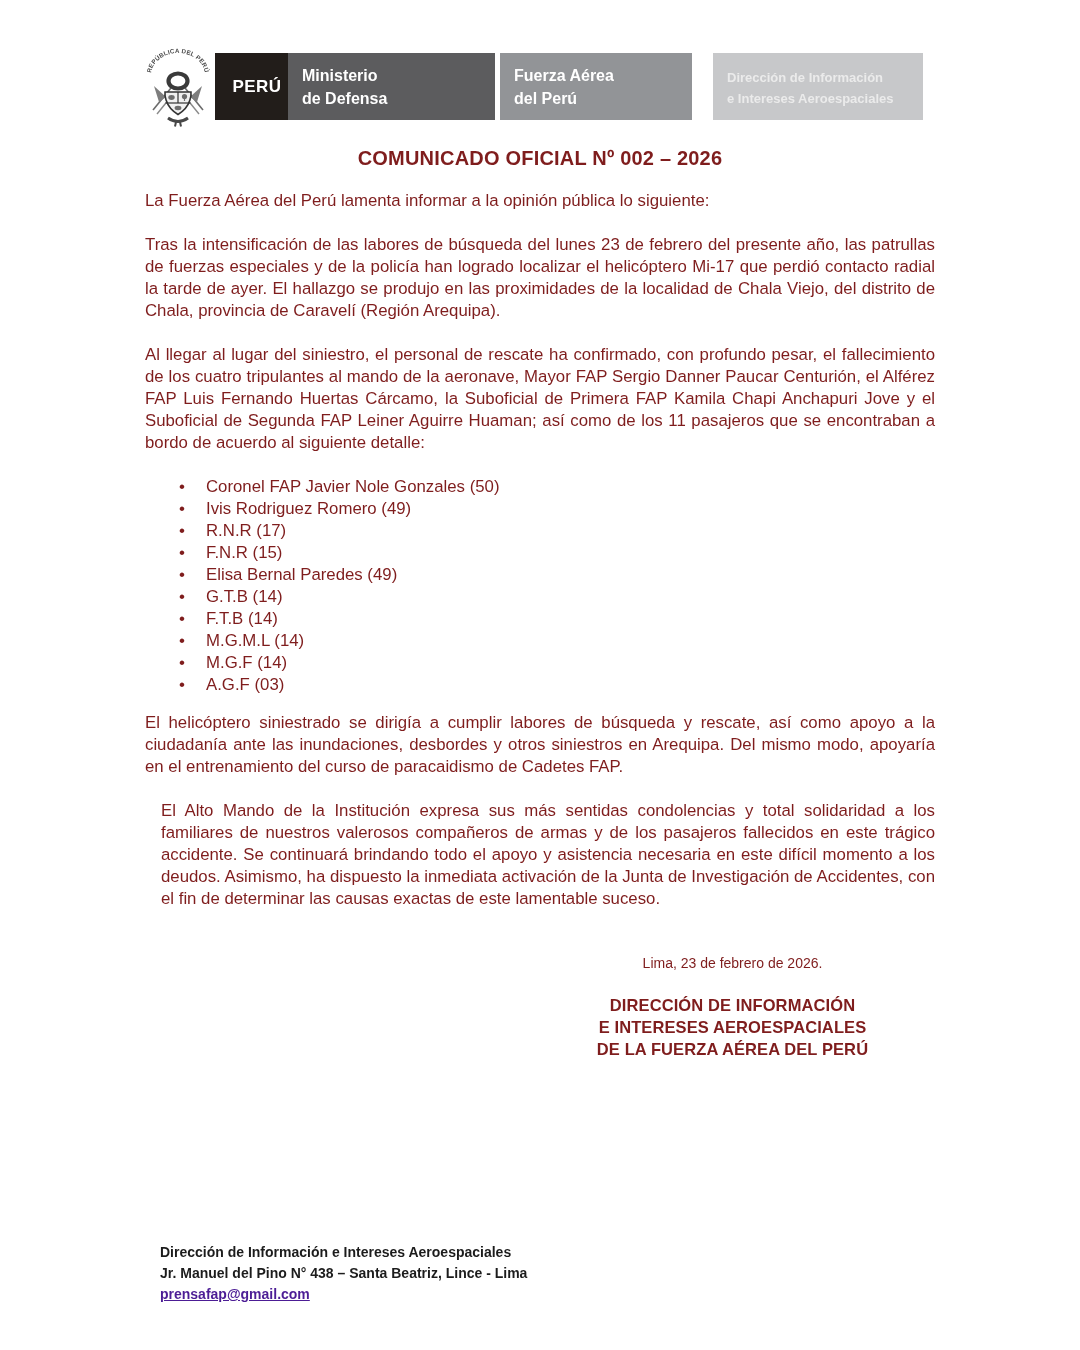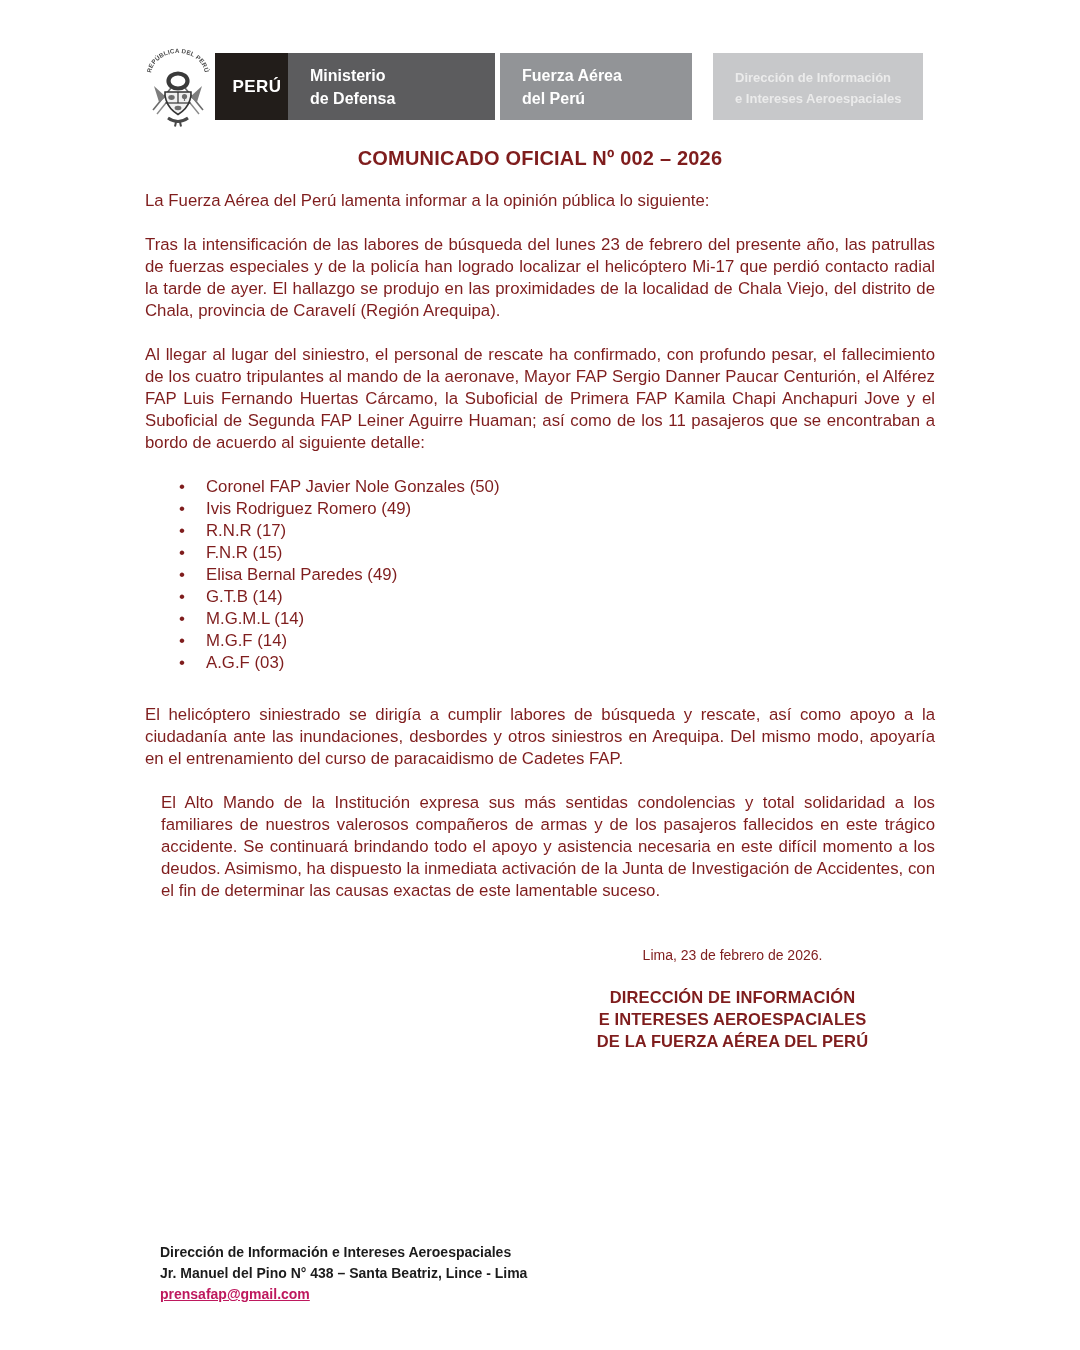--- a/index.html
+++ b/index.html
@@ -16,56 +16,56 @@
 
   
   .header-row { position: absolute; left: 145px; top: 48px; width: 790px; height: 80px; }
   .escudo { position: absolute; left: 0; top: 0; width: 66px; height: 80px; }
   .box-peru {
     position: absolute; left: 70px; top: 5px; width: 84px; height: 67px;
     background: #221d1a; color: #ffffff; font-weight: bold; font-size: 17px;
     display: flex; align-items: center; justify-content: center; letter-spacing: 0.5px;
   }
   .hbar { position: absolute; top: 5px; height: 67px; box-sizing: border-box;
-          padding: 11px 0 0 22px; color: #ffffff; font-weight: bold;
+          padding: 11px 0 0 14px; color: #ffffff; font-weight: bold;
           font-size: 16px; line-height: 23px; }
   .bar1 { left: 143px; width: 207px; background: #5c5c5e; }
   .bar2 { left: 355px; width: 192px; background: #929497; }
   .bar3 { left: 568px; width: 210px; background: #c7c8ca;
           font-size: 13px; line-height: 21px; padding-top: 14px; color: #ebebeb; }
 
   
   .content {
     position: absolute; left: 145px; top: 147px; width: 790px;
     font-size: 16.8px; line-height: 22px; color: #7f1d1d;
   }
   .doc-title {
     text-align: center; font-weight: bold; font-size: 20px;
     margin: 0 0 21px 0; letter-spacing: 0.2px; line-height: 22px;
   }
   .content p { margin: 0 0 22px 0; text-align: justify; }
   .content p.extra-gap { margin-bottom: 42px; margin-left: 16px; }
 
-  ul.pax-list { list-style: none; margin: 6px 0 30px 0; padding: 0 0 0 34px; }
+  ul.pax-list { list-style: none; margin: 6px 0 16px 0; padding: 0 0 0 34px; }
   ul.pax-list li { line-height: 22px; text-align: left; }
   ul.pax-list li::before {
     content: "\2022"; display: inline-block; width: 27px; font-size: 17px;
   }
 
   .right-block { margin-left: 415px; width: 345px; text-align: center; margin-top: 30px; }
   .date-line { font-size: 14px; margin: 0 0 20px 0; }
   .sign-lines { font-weight: bold; font-size: 16.5px; line-height: 22px; letter-spacing: 0.1px; }
 
   
   .footer {
     position: absolute; left: 160px; top: 1242px;
     font-size: 14px; font-weight: bold; line-height: 21px; color: #1c1c1c;
   }
   .footer a.email-link {
-    color: #be185d; text-decoration: underline; cursor: pointer; font-weight: bold;
+    color: #4c1d95; text-decoration: underline; cursor: pointer; font-weight: bold;
   }
 </style>
 </head>
 <body>
 
 <div class="page">
 
   <div class="header-row">
     <svg class="escudo" viewBox="0 0 66 80" aria-hidden="true">
       <defs>
@@ -122,20 +122,21 @@
     <p>Tras la intensificación de las labores de búsqueda del lunes 23 de febrero del presente año, las patrullas de fuerzas especiales y de la policía han logrado localizar el helicóptero Mi-17 que perdió contacto radial la tarde de ayer. El hallazgo se produjo en las proximidades de la localidad de Chala Viejo, del distrito de Chala, provincia de Caravelí (Región Arequipa).</p>
     <p>Al llegar al lugar del siniestro, el personal de rescate ha confirmado, con profundo pesar, el fallecimiento de los cuatro tripulantes al mando de la aeronave, Mayor FAP Sergio Danner Paucar Centurión, el Alférez FAP Luis Fernando Huertas Cárcamo, la Suboficial de Primera FAP Kamila Chapi Anchapuri Jove y el Suboficial de Segunda FAP Leiner Aguirre Huaman; así como de los 11 pasajeros que se encontraban a bordo de acuerdo al siguiente detalle:</p>
 
     <ul class="pax-list">
       <li>Coronel FAP Javier Nole Gonzales (50)</li>
       <li>Ivis Rodriguez Romero (49)</li>
       <li>R.N.R (17)</li>
       <li>F.N.R (15)</li>
       <li>Elisa Bernal Paredes (49)</li>
       <li>G.T.B (14)</li>
+      <li>F.T.B (14)</li>
       <li>M.G.M.L (14)</li>
       <li>M.G.F (14)</li>
       <li>A.G.F (03)</li>
     </ul>
 
     <p>El helicóptero siniestrado se dirigía a cumplir labores de búsqueda y rescate, así como apoyo a la ciudadanía ante las inundaciones, desbordes y otros siniestros en Arequipa. Del mismo modo, apoyaría en el entrenamiento del curso de paracaidismo de Cadetes FAP.</p>
     <p class="extra-gap">El Alto Mando de la Institución expresa sus más sentidas condolencias y total solidaridad a los familiares de nuestros valerosos compañeros de armas y de los pasajeros fallecidos en este trágico accidente. Se continuará brindando todo el apoyo y asistencia necesaria en este difícil momento a los deudos. Asimismo, ha dispuesto la inmediata activación de la Junta de Investigación de Accidentes, con el fin de determinar las causas exactas de este lamentable suceso.</p>
 
     <div class="right-block">
       <div class="date-line">Lima, 23 de febrero de 2026.</div>

